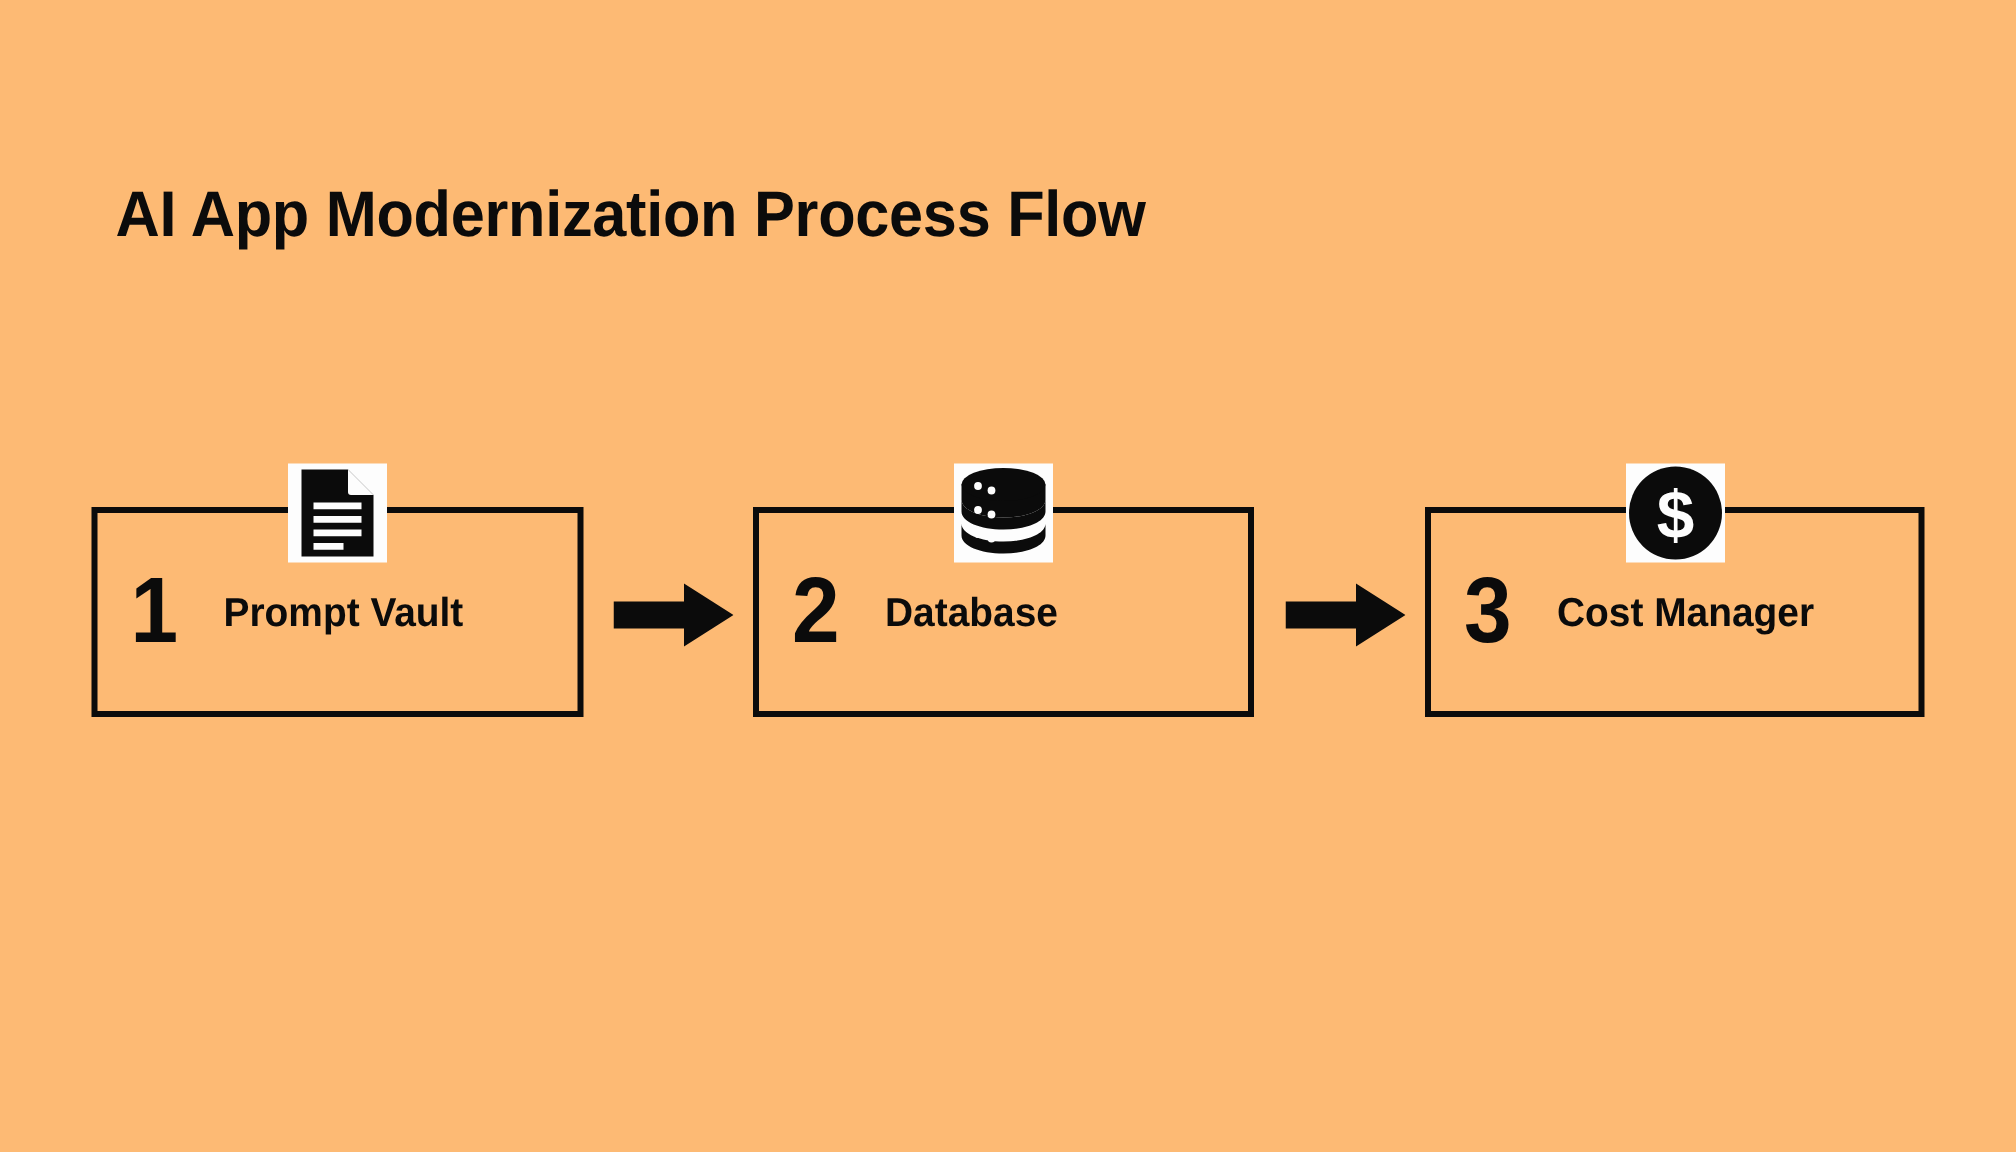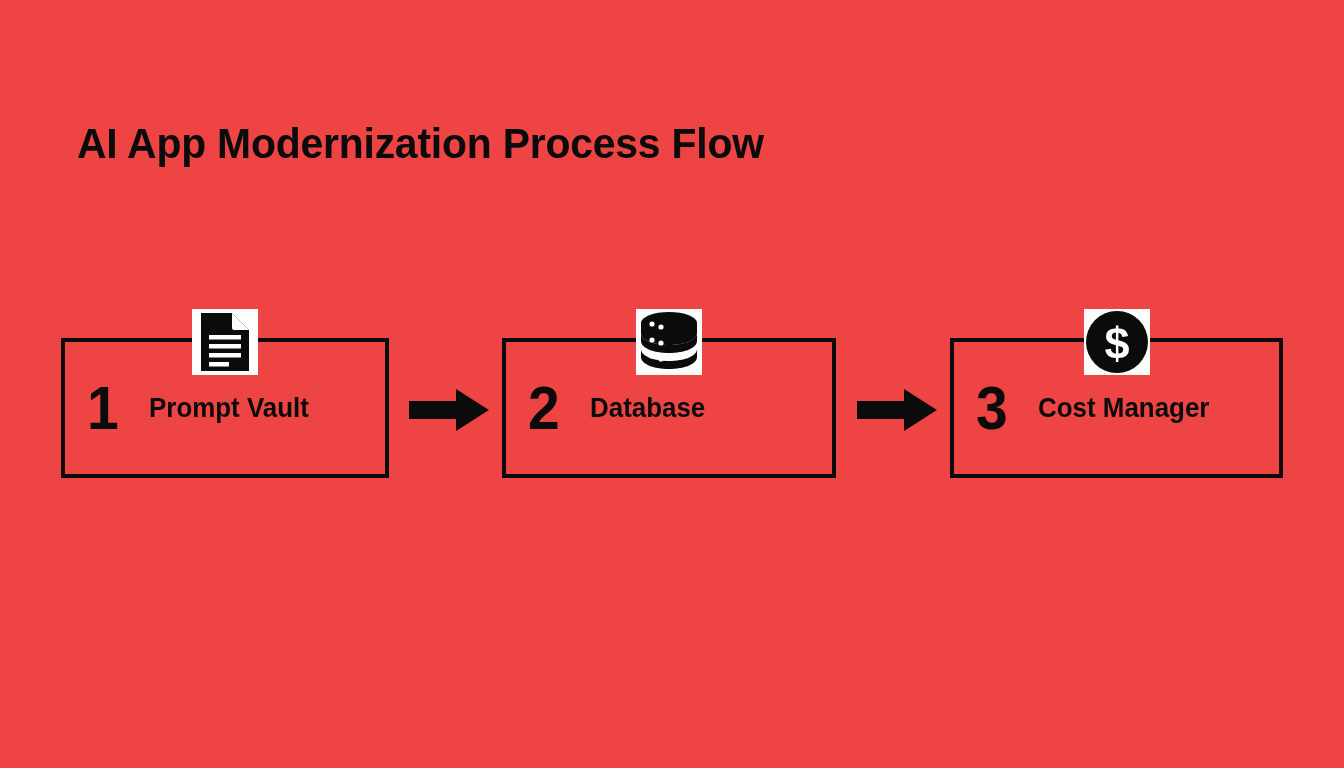--- a/index.html
+++ b/index.html
@@ -14,21 +14,21 @@
     font-family: "Liberation Sans", sans-serif;
     overflow: hidden;
     position: relative;
   }
 
   #canvas {
     position: absolute;
     left: 0; top: 0;
     width: 1344px;
     height: 768px;
-    background: #ef4444;
+    background: #fdba74;
   }
 
   
   #page-title {
     position: absolute;
     left: 77px;
     top: 119px;
     font-size: 43px;
     font-weight: bold;
     color: #0b0b0b;

